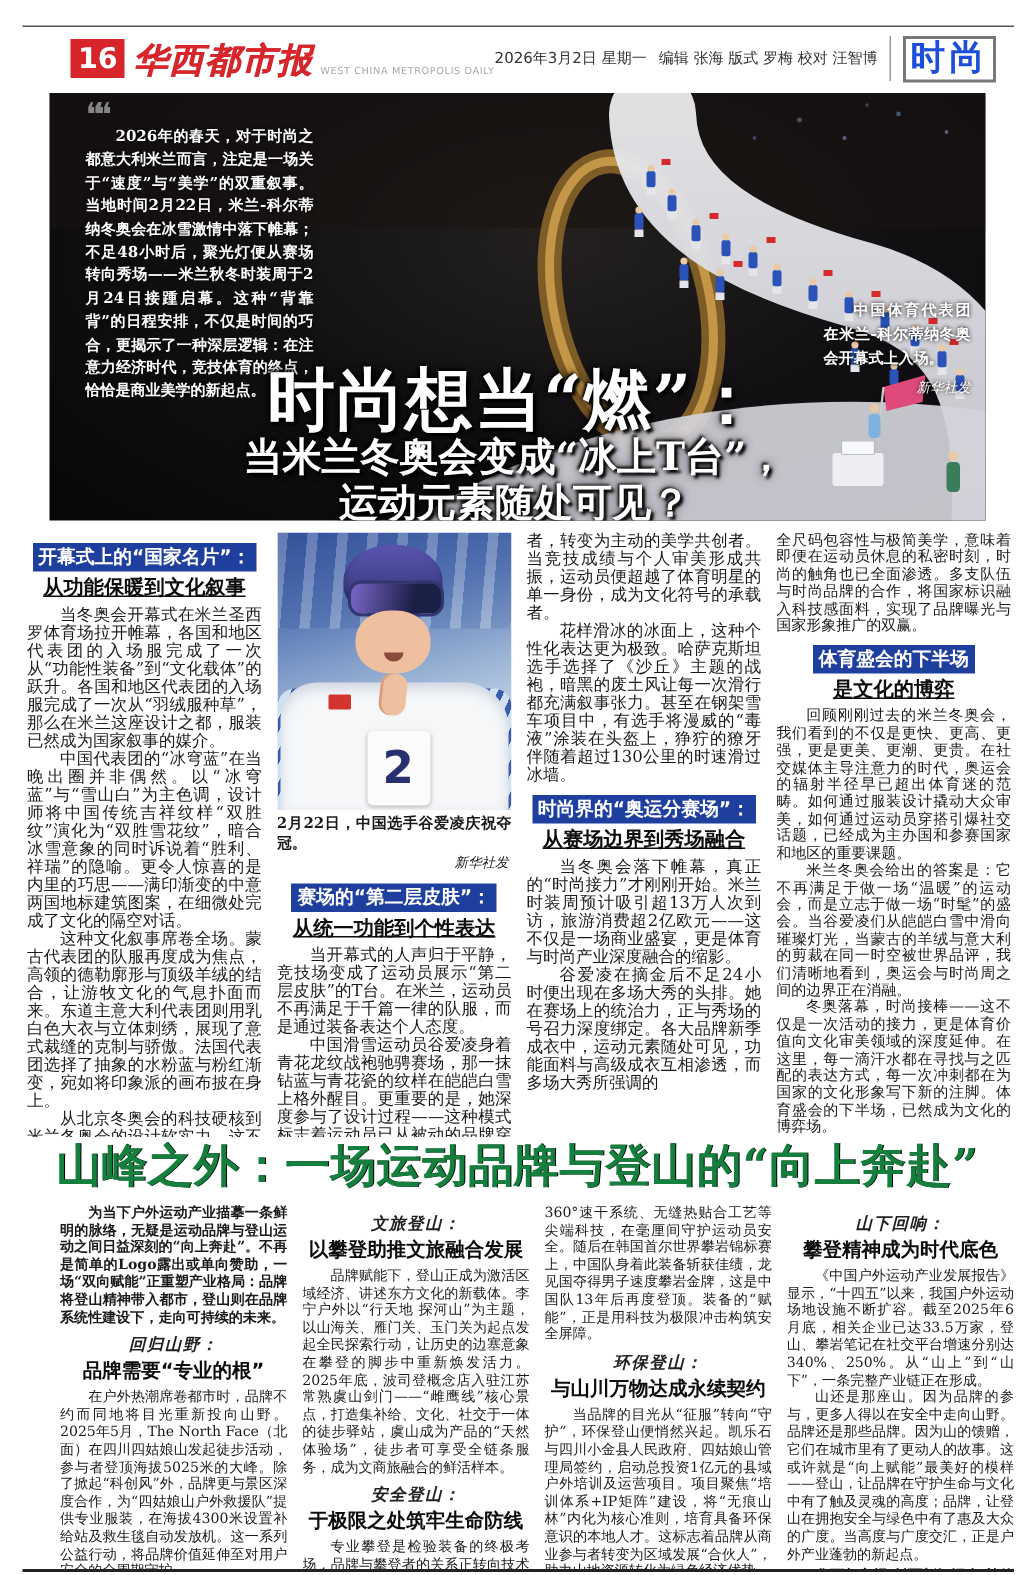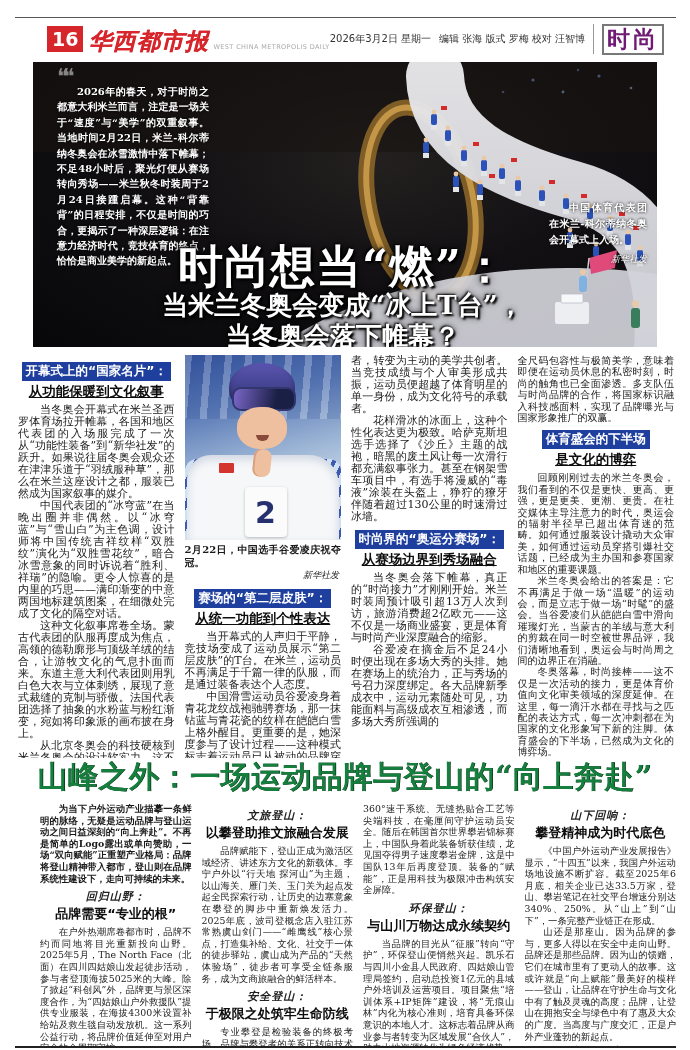--- a/index.html
+++ b/index.html
@@ -12,21 +12,21 @@
   .hdr-left{display:flex;align-items:flex-end;gap:5px;}
   .pg-num{background:#d6252b;color:#fff;font-weight:bold;font-family:"DejaVu Sans",sans-serif;
           font-size:19px;line-height:1;padding:4px 5px 3px;}
   .masthead{color:#d6252b;font-weight:bold;font-size:23px;line-height:1;font-style:italic;
             letter-spacing:1px;text-shadow:0.5px 0 #d6252b;}
   .masthead-en{color:#a9a9a9;font-family:"DejaVu Sans",sans-serif;font-size:6.5px;
                letter-spacing:.4px;align-self:flex-end;padding-bottom:1px;}
   .hdr-right{display:flex;align-items:center;gap:8px;}
   .dateline,.staffline{font-family:"DejaVu Sans",sans-serif;font-size:10px;color:#333;}
   .vert-rule{width:1px;height:30px;background:#999;}
-  .section-box{border:2px solid #787878;color:#701a75;font-weight:bold;
+  .section-box{border:2px solid #787878;color:#1d4ed8;font-weight:bold;
                font-family:"DejaVu Sans",sans-serif;font-size:23px;line-height:1;
                padding:2px 3px;letter-spacing:3px;}
   
   .hero{position:absolute;top:62px;left:33px;width:624px;height:285px;overflow:hidden;
         background:radial-gradient(ellipse at 55% 35%, #23201f 0%, #121013 45%, #070709 100%);}
   .hero svg{position:absolute;top:0;left:0;}
   .hero-quote{position:absolute;top:2px;left:24px;color:#9a9a9a;font-size:22px;
               letter-spacing:-6px;opacity:.85;z-index:3;}
   .hero-intro{position:absolute;top:22px;left:24px;width:152px;margin:0;color:#fff;
               font-size:10px;line-height:15.4px;text-align:justify;text-indent:2em;
@@ -226,28 +226,28 @@
     </svg>
     <div class="hero-quote">❝❝</div>
     <p class="hero-intro">2026年的春天，对于时尚之都意大利米兰而言，注定是一场关于“速度”与“美学”的双重叙事。当地时间2月22日，米兰-科尔蒂纳冬奥会在冰雪激情中落下帷幕；不足48小时后，聚光灯便从赛场转向秀场——米兰秋冬时装周于2月24日接踵启幕。这种“背靠背”的日程安排，不仅是时间的巧合，更揭示了一种深层逻辑：在注意力经济时代，竞技体育的终点，恰恰是商业美学的新起点。</p>
     <div class="hero-caption">
       <span class="cap-text">中国体育代表团在米兰-科尔蒂纳冬奥会开幕式上入场。</span>
       <div class="hero-credit">新华社发</div>
     </div>
     <div class="hero-headline">
       <div class="hl1">时尚想当“燃”：</div>
       <div class="hl2">当米兰冬奥会变成“冰上T台”，</div>
-      <div class="hl3">当冬奥会落下帷幕？</div>
+      <div class="hl3">运动元素随处可见？</div>
     </div>
   </section>
 
   <section class="cols top-cols">
     <div class="col">
         <div class="sec-h"><span class="sec-bar">开幕式上的“国家名片”：</span><div class="sec-sub">从功能保暖到文化叙事</div></div>
-        <p class="bp">当冬奥会开幕式在米兰圣西罗体育场拉开帷幕，各国和地区代表团的入场服完成了一次从“功能性装备”到“新华社发”的跃升。如果说往届冬奥会观众还在津津乐道于“羽绒服种草”，那么在米兰这座设计之都，服装已然成为国家叙事的媒介。</p>
+        <p class="bp">当冬奥会开幕式在米兰圣西罗体育场拉开帷幕，各国和地区代表团的入场服完成了一次从“功能性装备”到“文化载体”的跃升。各国和地区代表团的入场服完成了一次从“羽绒服种草”，那么在米兰这座设计之都，服装已然成为国家叙事的媒介。</p>
         <p class="bp">中国代表团的“冰穹蓝”在当晚出圈并非偶然。以“冰穹蓝”与“雪山白”为主色调，设计师将中国传统吉祥纹样“双胜纹”演化为“双胜雪花纹”，暗合冰雪意象的同时诉说着“胜利、祥瑞”的隐喻。更令人惊喜的是内里的巧思——满印渐变的中意两国地标建筑图案，在细微处完成了文化的隔空对话。</p>
         <p class="bp">这种文化叙事席卷全场。蒙古代表团的队服再度成为焦点，高领的德勒廓形与顶级羊绒的结合，让游牧文化的气息扑面而来。东道主意大利代表团则用乳白色大衣与立体刺绣，展现了意式裁缝的克制与骄傲。法国代表团选择了抽象的水粉蓝与粉红渐变，宛如将印象派的画布披在身上。</p>
         <p class="bp">从北京冬奥会的科技硬核到米兰冬奥会的设计软实力，这不仅是审美风格的转变，更折射出奥运会价值维度的拓展。当服装从保暖功能升维为文化符号，运动员入场式便不再仅仅是仪式，而成为一场关于国家形象的全球传播实践。</p>
       </div>
     <div class="col">
       <figure class="gu">
         <div class="gu-board"></div>
         <div class="gu-helmet"></div>
         <div class="gu-goggle"></div>
         <div class="gu-face"></div>

